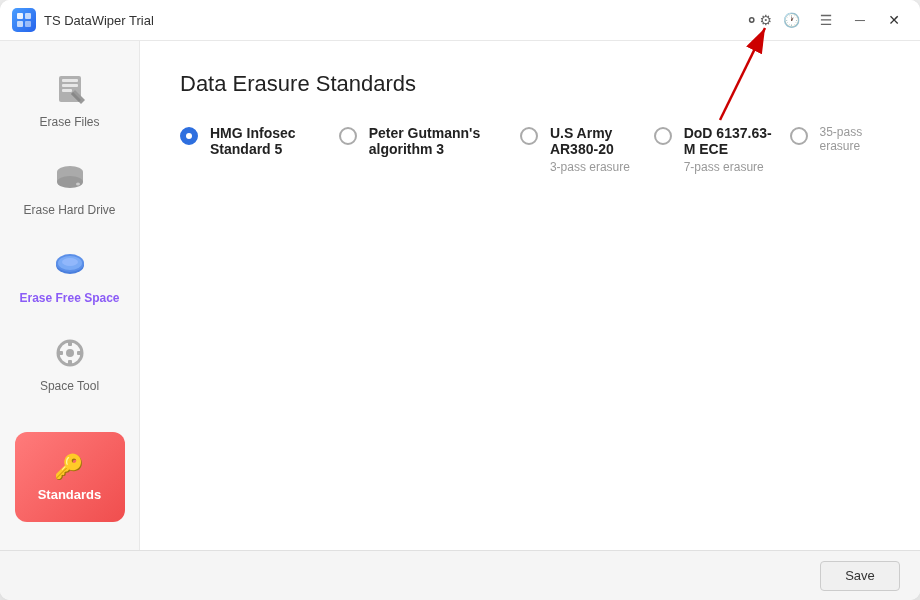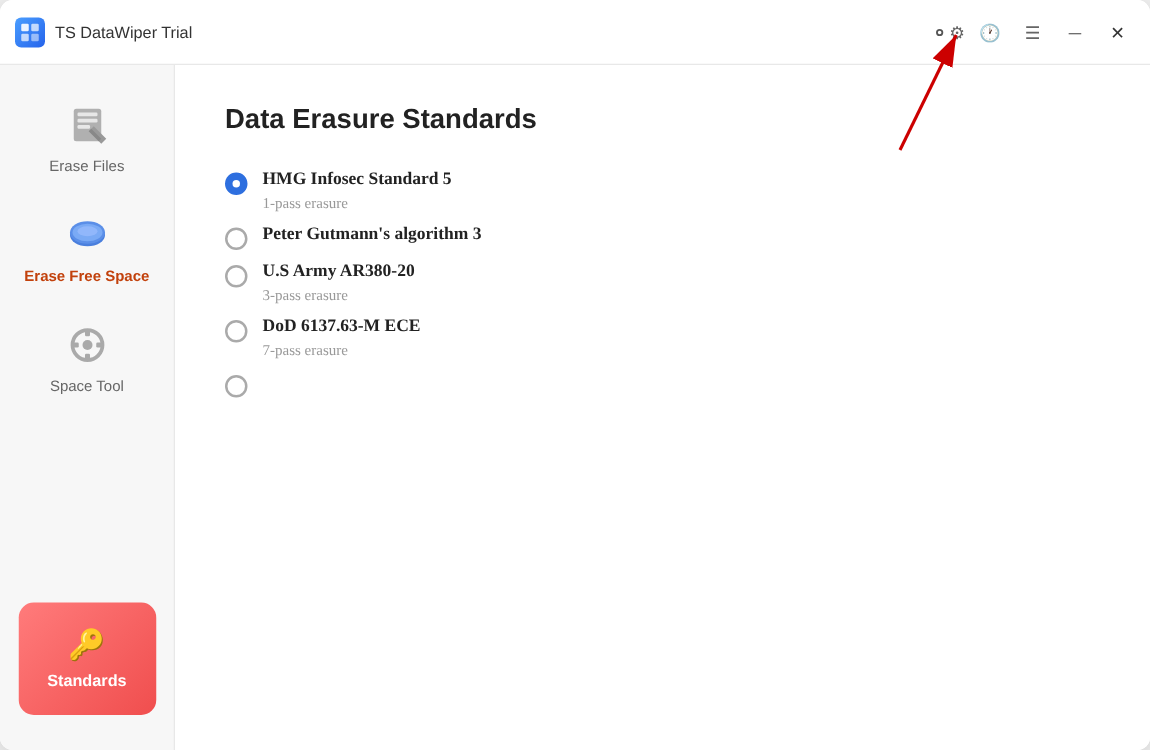--- a/index.html
+++ b/index.html
@@ -17,21 +17,21 @@
       background: #ffffff;
       border-radius: 10px;
       display: flex;
       flex-direction: column;
       box-shadow: 0 4px 20px rgba(0,0,0,0.15);
       overflow: hidden;
     }
 
     
     .title-bar {
-      height: 52px;
+      height: 41px;
       background: #ffffff;
       display: flex;
       align-items: center;
       padding: 0 12px;
       border-bottom: 1px solid #e8e8e8;
       flex-shrink: 0;
     }
 
     .title-bar-icon {
       width: 24px;
@@ -118,21 +118,21 @@
       justify-content: center;
     }
 
     .sidebar-item .item-label {
       font-size: 12px;
       text-align: center;
       font-weight: 500;
     }
 
     .sidebar-item.active .item-label {
-      color: #c2410c;
+      color: #8b5cf6;
       font-weight: 600;
     }
 
     
     .activation-section {
       margin-top: auto;
       padding: 0 8px 12px;
       width: 100%;
       display: flex;
       justify-content: center;
@@ -163,31 +163,29 @@
     .content-area {
       flex: 1;
       padding: 30px 40px;
       overflow-y: auto;
       background: #ffffff;
       position: relative;
     }
 
     .content-title {
       font-size: 22px;
-      font-weight: 700;
+      font-weight: 400;
       color: #222;
       margin-bottom: 28px;
     }
 
     
     .erasure-options {
       display: flex;
-      flex-direction: column;
       gap: 10px;
-      font-family: Liberation Serif, serif;
     }
 
     .erasure-option {
       display: flex;
       align-items: flex-start;
       cursor: pointer;
       gap: 12px;
     }
 
     .radio-circle {
@@ -317,20 +315,31 @@
             <rect x="11" y="9" width="16" height="3" rx="1" fill="white" opacity="0.7"></rect>
             <rect x="11" y="14" width="16" height="3" rx="1" fill="white" opacity="0.7"></rect>
             <rect x="11" y="19" width="10" height="3" rx="1" fill="white" opacity="0.7"></rect>
             <path d="M20 24 L30 34 L34 30 L24 20 Z" fill="#999"></path>
             <path d="M20 24 L22 22 L30 30 L28 32 Z" fill="#888"></path>
           </svg>
         </div>
         <span class="item-label">Erase Files</span>
       </div>
 
+      <div class="sidebar-item">
+        <div class="item-icon">
+          <svg width="38" height="38" viewBox="0 0 38 38">
+            <ellipse cx="19" cy="14" rx="13" ry="6" fill="#aaa"></ellipse>
+            <rect x="6" y="14" width="26" height="10" fill="#aaa"></rect>
+            <ellipse cx="19" cy="24" rx="13" ry="6" fill="#999"></ellipse>
+            <ellipse cx="27" cy="26" rx="2" ry="1.5" fill="#ccc"></ellipse>
+          </svg>
+        </div>
+        <span class="item-label">Erase Hard Drive</span>
+      </div>
 
       <div class="sidebar-item active">
         <div class="item-icon">
           <svg width="38" height="38" viewBox="0 0 38 38">
             <ellipse cx="19" cy="19" rx="14" ry="9" fill="#4a7fdd"></ellipse>
             <ellipse cx="19" cy="17" rx="14" ry="9" fill="#5b8fe8"></ellipse>
             <ellipse cx="19" cy="17" rx="12" ry="7" fill="#7aaaf5"></ellipse>
             <ellipse cx="19" cy="16" rx="8" ry="4" fill="#a0c0ff" opacity="0.6"></ellipse>
           </svg>
         </div>
@@ -362,21 +371,20 @@
 
     <div class="content-area">
       <h1 class="content-title">Data Erasure Standards</h1>
 
       <div class="erasure-options">
 
         <label class="erasure-option">
           <div class="radio-circle selected"></div>
           <div class="option-text">
             <div class="option-name">HMG Infosec Standard 5</div>
-            <div class="option-desc">1-pass erasure</div>
           </div>
         </label>
 
         <label class="erasure-option">
           <div class="radio-circle"></div>
           <div class="option-text">
             <div class="option-name">Peter Gutmann's algorithm 3</div>
           </div>
         </label>
 
@@ -392,22 +400,26 @@
           <div class="radio-circle"></div>
           <div class="option-text">
             <div class="option-name">DoD 6137.63-M ECE</div>
             <div class="option-desc">7-pass erasure</div>
           </div>
         </label>
 
         <label class="erasure-option">
           <div class="radio-circle"></div>
           <div class="option-text">
+            <div class="option-desc">35-pass erasure</div>
           </div>
         </label>
 
       </div>
     </div>
 
   </div>
 
+  <div class="footer">
+    <button class="save-btn">Save</button>
+  </div>
 
 </div>
 
 </body></html>

